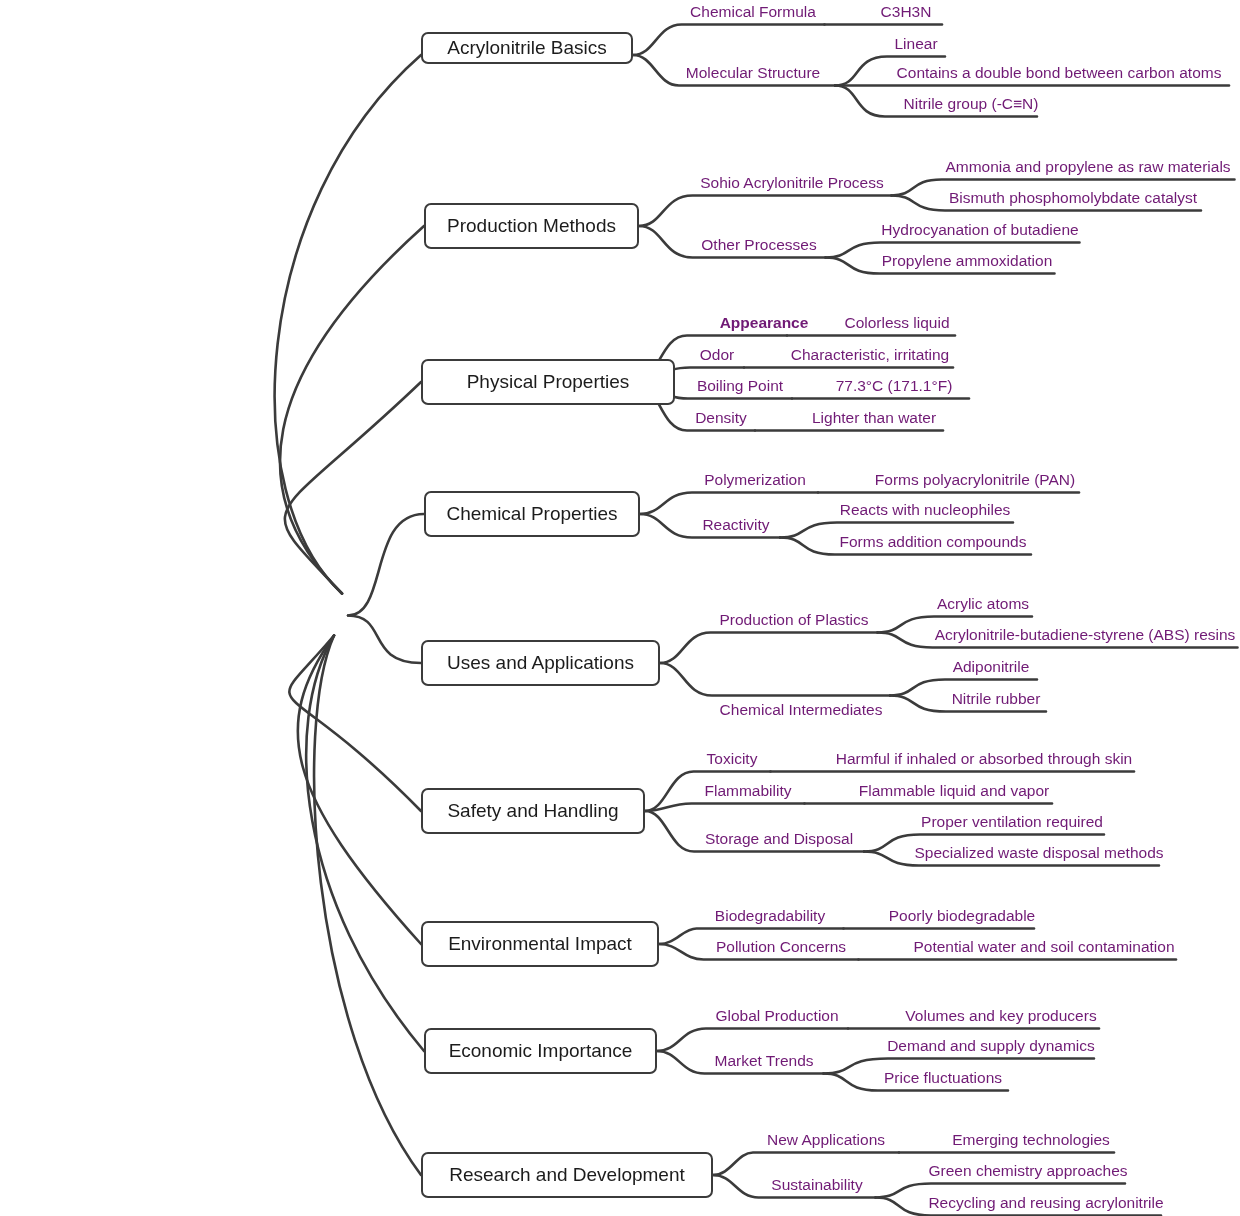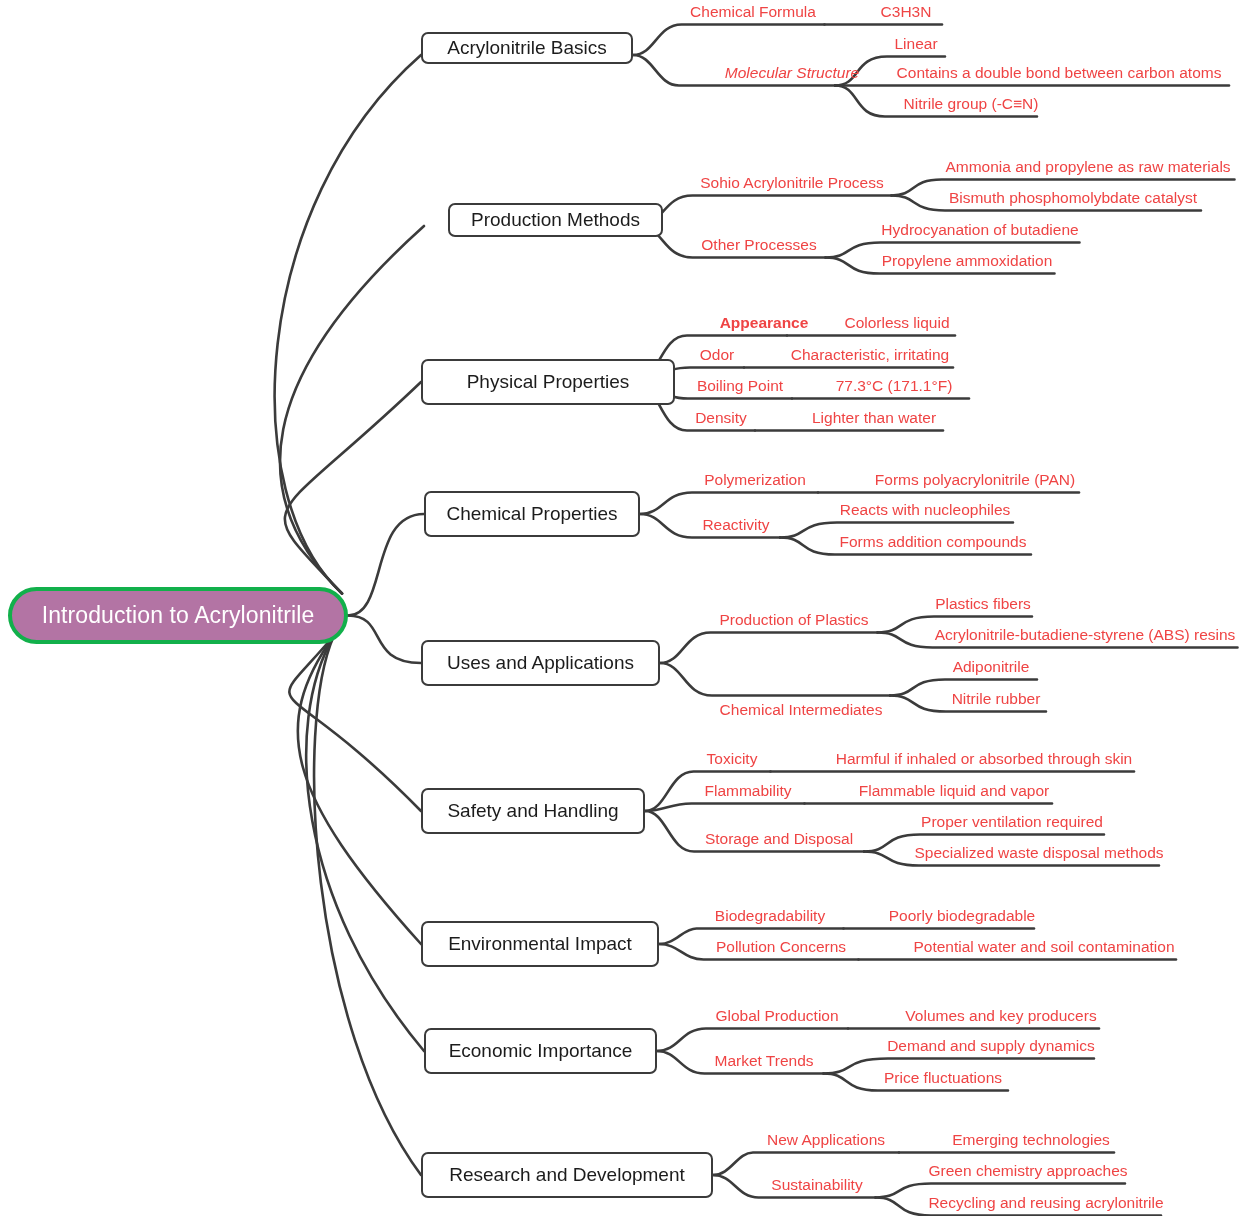--- a/index.html
+++ b/index.html
@@ -51,21 +51,21 @@
     background: #ffffff;
     border: 2px solid #3b3b3b;
     border-radius: 7px;
     color: #1c1c1c;
     font-size: 19px;
   }
   
   .leaf-label {
     position: absolute;
     font-size: 15.5px;
-    color: #ef4444;
+    color: #701a75;
     text-align: center;
     white-space: nowrap;
     transform: translateX(-50%);
   }
   .leaf-label.lvl3 {
     font-size: 15.5px;
   }
 </style>
 </head>
 <body>
@@ -129,29 +129,26 @@
       <path d="M 848 1028.5 L 1099 1028.5" fill="none" stroke="#3b3b3b" stroke-width="2.6" stroke-linecap="round"></path>
       <path d="M 823.5 1073.5 C 855.75 1073.5, 841.5 1058.5, 888 1058.5 L 1094 1058.5" fill="none" stroke="#3b3b3b" stroke-width="2.6" stroke-linecap="round"></path>
       <path d="M 823.5 1073.5 C 850.75 1073.5, 841.5 1090.5, 878 1090.5 L 1008 1090.5" fill="none" stroke="#3b3b3b" stroke-width="2.6" stroke-linecap="round"></path>
       <path d="M 713 1175 C 731 1175, 737 1152.5, 753 1152.5 L 899 1152.5" fill="none" stroke="#3b3b3b" stroke-width="2.6" stroke-linecap="round"></path>
       <path d="M 713 1175 C 733.475 1175, 737 1197.5, 758.5 1197.5 L 875.5 1197.5" fill="none" stroke="#3b3b3b" stroke-width="2.6" stroke-linecap="round"></path>
       <path d="M 899 1152.5 L 1114 1152.5" fill="none" stroke="#3b3b3b" stroke-width="2.6" stroke-linecap="round"></path>
       <path d="M 875.5 1197.5 C 903.25 1197.5, 893.5 1183.5, 931 1183.5 L 1125 1183.5" fill="none" stroke="#3b3b3b" stroke-width="2.6" stroke-linecap="round"></path>
       <path d="M 875.5 1197.5 C 903.25 1197.5, 893.5 1215.5, 931 1215.5 L 1161 1215.5" fill="none" stroke="#3b3b3b" stroke-width="2.6" stroke-linecap="round"></path>
     </svg>
 
-  <div class="node root-node" id="root-node" style="left: 8px; top: 587px; width: 340px; height: 57px;">
-    <span>Introduction to Acrylonitrile</span>
-  </div>
 
   <div id="branch-layer">
       <div class="node branch-node" style="left: 421px; top: 32px; width: 212px; height: 32px;">
         <span>Acrylonitrile Basics</span>
       </div>
-      <div class="node branch-node" style="left: 424px; top: 203px; width: 215px; height: 34px; margin-left: 24px;">
+      <div class="node branch-node" style="left: 424px; top: 203px; width: 215px; height: 46px;">
         <span>Production Methods</span>
       </div>
       <div class="node branch-node" style="left: 421px; top: 359px; width: 254px; height: 46px;">
         <span>Physical Properties</span>
       </div>
       <div class="node branch-node" style="left: 424px; top: 491px; width: 216px; height: 46px;">
         <span>Chemical Properties</span>
       </div>
       <div class="node branch-node" style="left: 421px; top: 640px; width: 239px; height: 46px;">
         <span>Uses and Applications</span>
@@ -164,21 +161,21 @@
       </div>
       <div class="node branch-node" style="left: 424px; top: 1028px; width: 233px; height: 46px;">
         <span>Economic Importance</span>
       </div>
       <div class="node branch-node" style="left: 421px; top: 1152px; width: 292px; height: 46px;">
         <span>Research and Development</span>
       </div>
     </div>
   <div id="leaf-layer">
       <div class="leaf-label" style="left: 753px; top: 3px;">Chemical Formula</div>
-      <div class="leaf-label" style="left: 792px; top: 64px; font-style: italic;">Molecular Structure</div>
+      <div class="leaf-label" style="left: 753px; top: 64px;">Molecular Structure</div>
       <div class="leaf-label" style="left: 792px; top: 174px;">Sohio Acrylonitrile Process</div>
       <div class="leaf-label" style="left: 759px; top: 236px;">Other Processes</div>
       <div class="leaf-label" style="left: 764px; top: 314px; font-weight: bold;">Appearance</div>
       <div class="leaf-label" style="left: 717px; top: 346px;">Odor</div>
       <div class="leaf-label" style="left: 740px; top: 377px;">Boiling Point</div>
       <div class="leaf-label" style="left: 721px; top: 409px;">Density</div>
       <div class="leaf-label" style="left: 755px; top: 471px;">Polymerization</div>
       <div class="leaf-label" style="left: 736px; top: 516px;">Reactivity</div>
       <div class="leaf-label" style="left: 794px; top: 611px;">Production of Plastics</div>
       <div class="leaf-label" style="left: 801px; top: 674px; margin-top: 27px;">Chemical Intermediates</div>
@@ -199,21 +196,21 @@
       <div class="leaf-label lvl3" style="left: 1073px; top: 189px;">Bismuth phosphomolybdate catalyst</div>
       <div class="leaf-label lvl3" style="left: 980px; top: 221px;">Hydrocyanation of butadiene</div>
       <div class="leaf-label lvl3" style="left: 967px; top: 252px;">Propylene ammoxidation</div>
       <div class="leaf-label lvl3" style="left: 897px; top: 314px;">Colorless liquid</div>
       <div class="leaf-label lvl3" style="left: 870px; top: 346px;">Characteristic, irritating</div>
       <div class="leaf-label lvl3" style="left: 894px; top: 377px;">77.3°C (171.1°F)</div>
       <div class="leaf-label lvl3" style="left: 874px; top: 409px;">Lighter than water</div>
       <div class="leaf-label lvl3" style="left: 975px; top: 471px;">Forms polyacrylonitrile (PAN)</div>
       <div class="leaf-label lvl3" style="left: 925px; top: 501px;">Reacts with nucleophiles</div>
       <div class="leaf-label lvl3" style="left: 933px; top: 533px;">Forms addition compounds</div>
-      <div class="leaf-label lvl3" style="left: 983px; top: 595px;">Plastics fibers</div>
+      <div class="leaf-label lvl3" style="left: 983px; top: 595px;">Acrylic atoms</div>
       <div class="leaf-label lvl3" style="left: 1085px; top: 626px;">Acrylonitrile-butadiene-styrene (ABS) resins</div>
       <div class="leaf-label lvl3" style="left: 991px; top: 658px;">Adiponitrile</div>
       <div class="leaf-label lvl3" style="left: 996px; top: 690px;">Nitrile rubber</div>
       <div class="leaf-label lvl3" style="left: 984px; top: 750px;">Harmful if inhaled or absorbed through skin</div>
       <div class="leaf-label lvl3" style="left: 954px; top: 782px;">Flammable liquid and vapor</div>
       <div class="leaf-label lvl3" style="left: 1012px; top: 813px;">Proper ventilation required</div>
       <div class="leaf-label lvl3" style="left: 1039px; top: 844px;">Specialized waste disposal methods</div>
       <div class="leaf-label lvl3" style="left: 962px; top: 907px;">Poorly biodegradable</div>
       <div class="leaf-label lvl3" style="left: 1044px; top: 938px;">Potential water and soil contamination</div>
       <div class="leaf-label lvl3" style="left: 1001px; top: 1007px;">Volumes and key producers</div>

